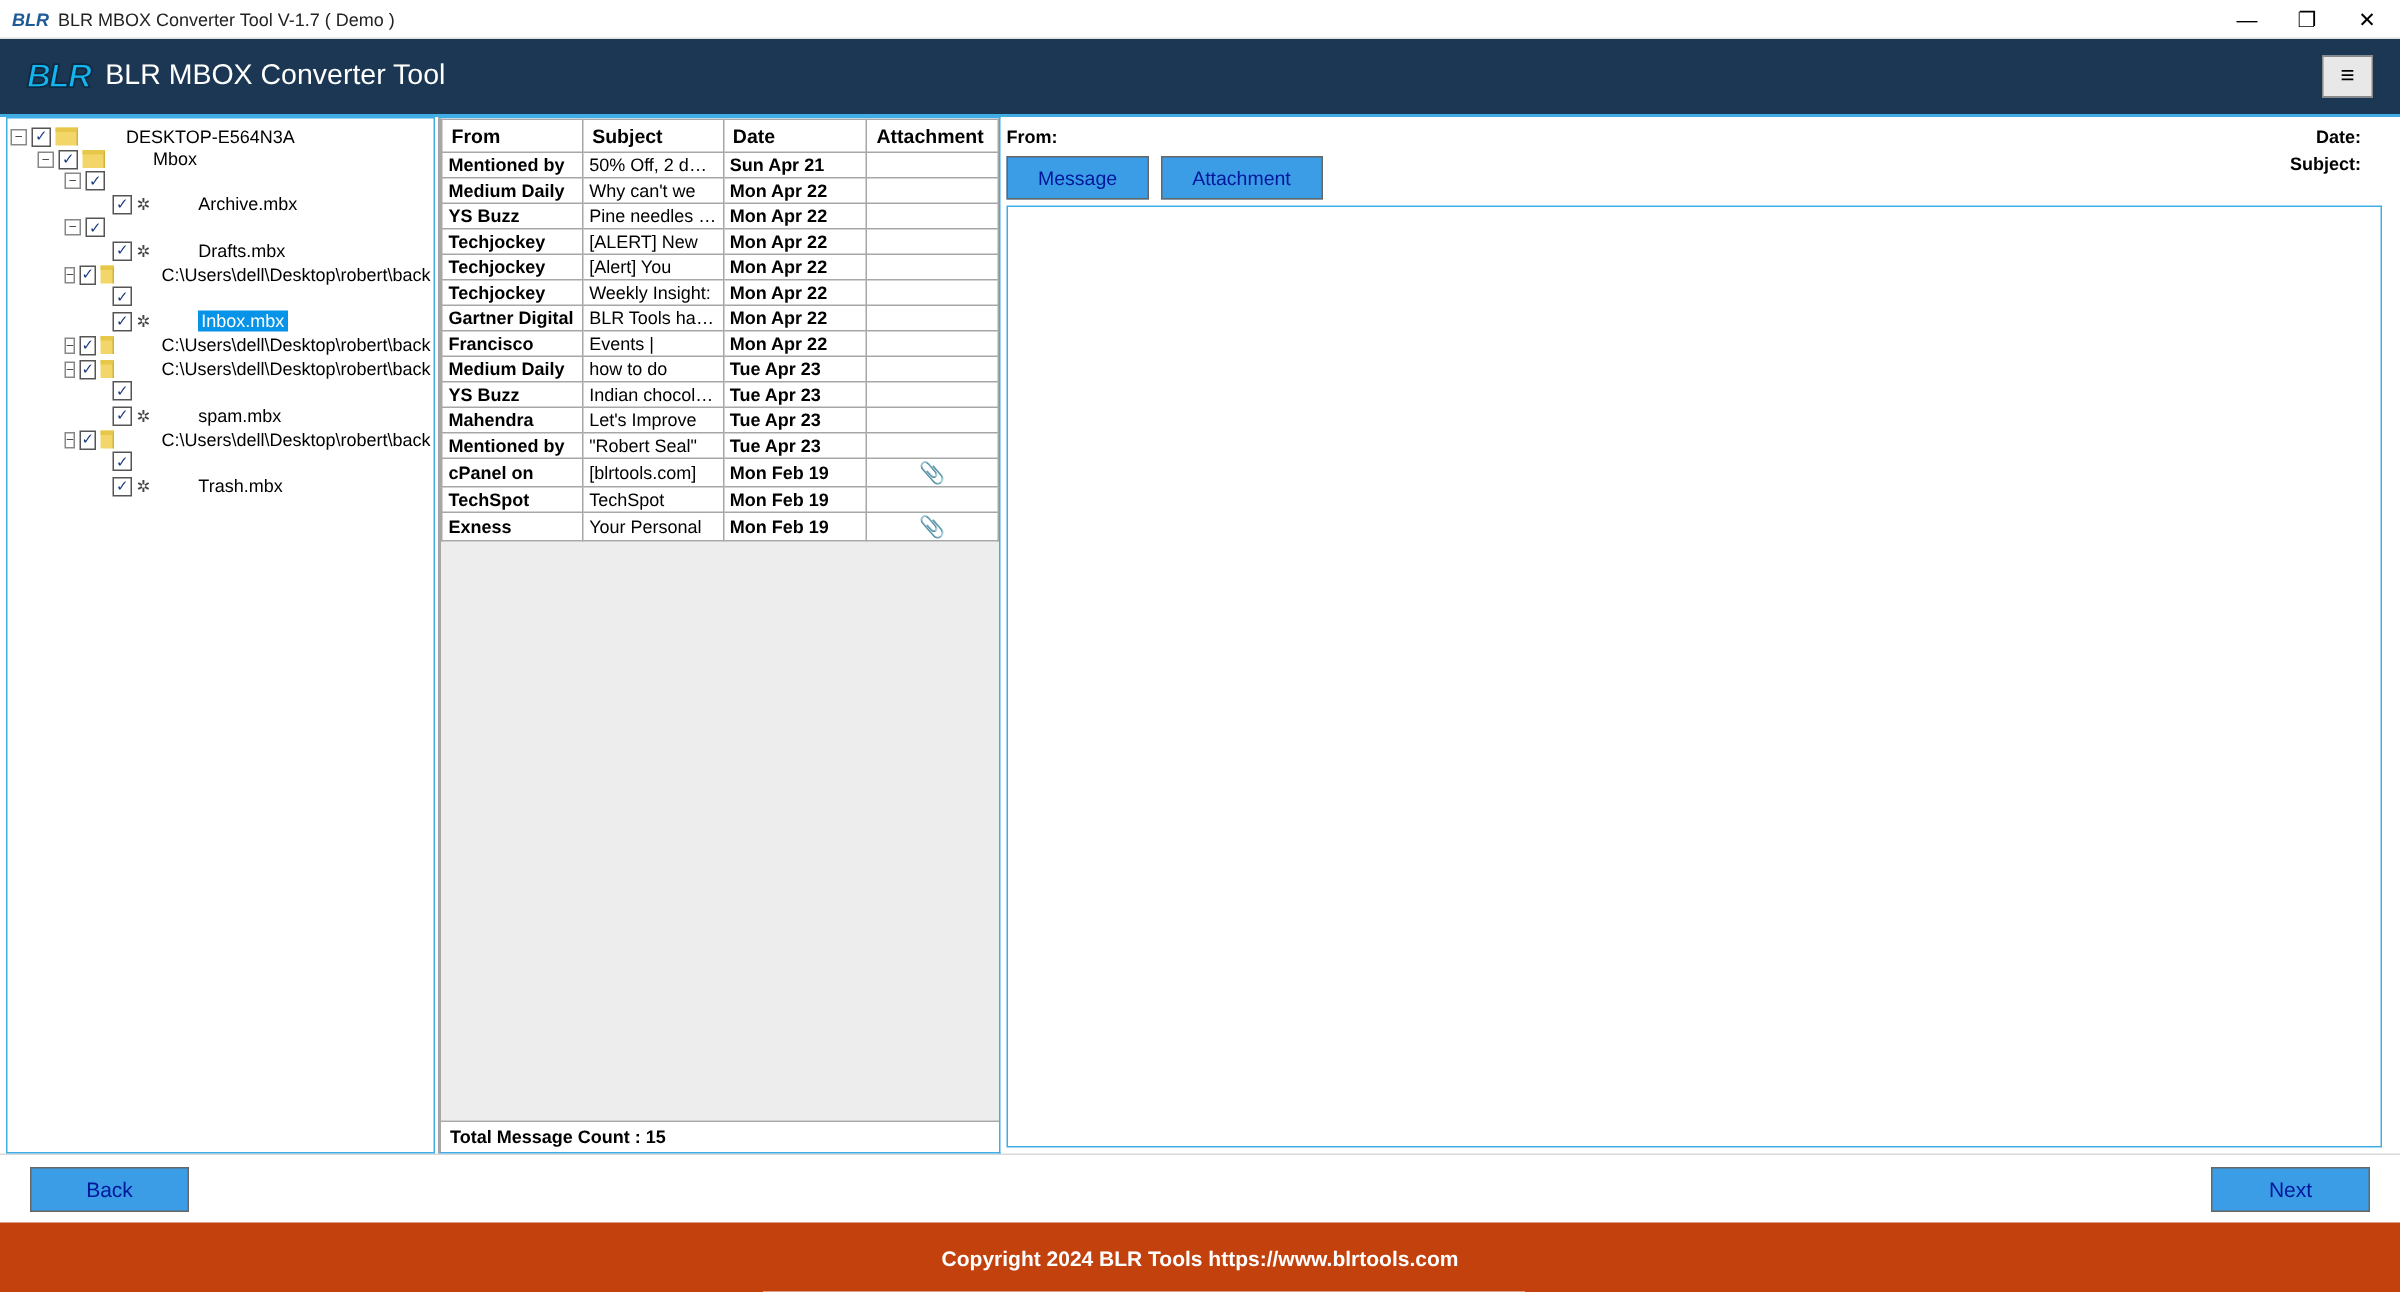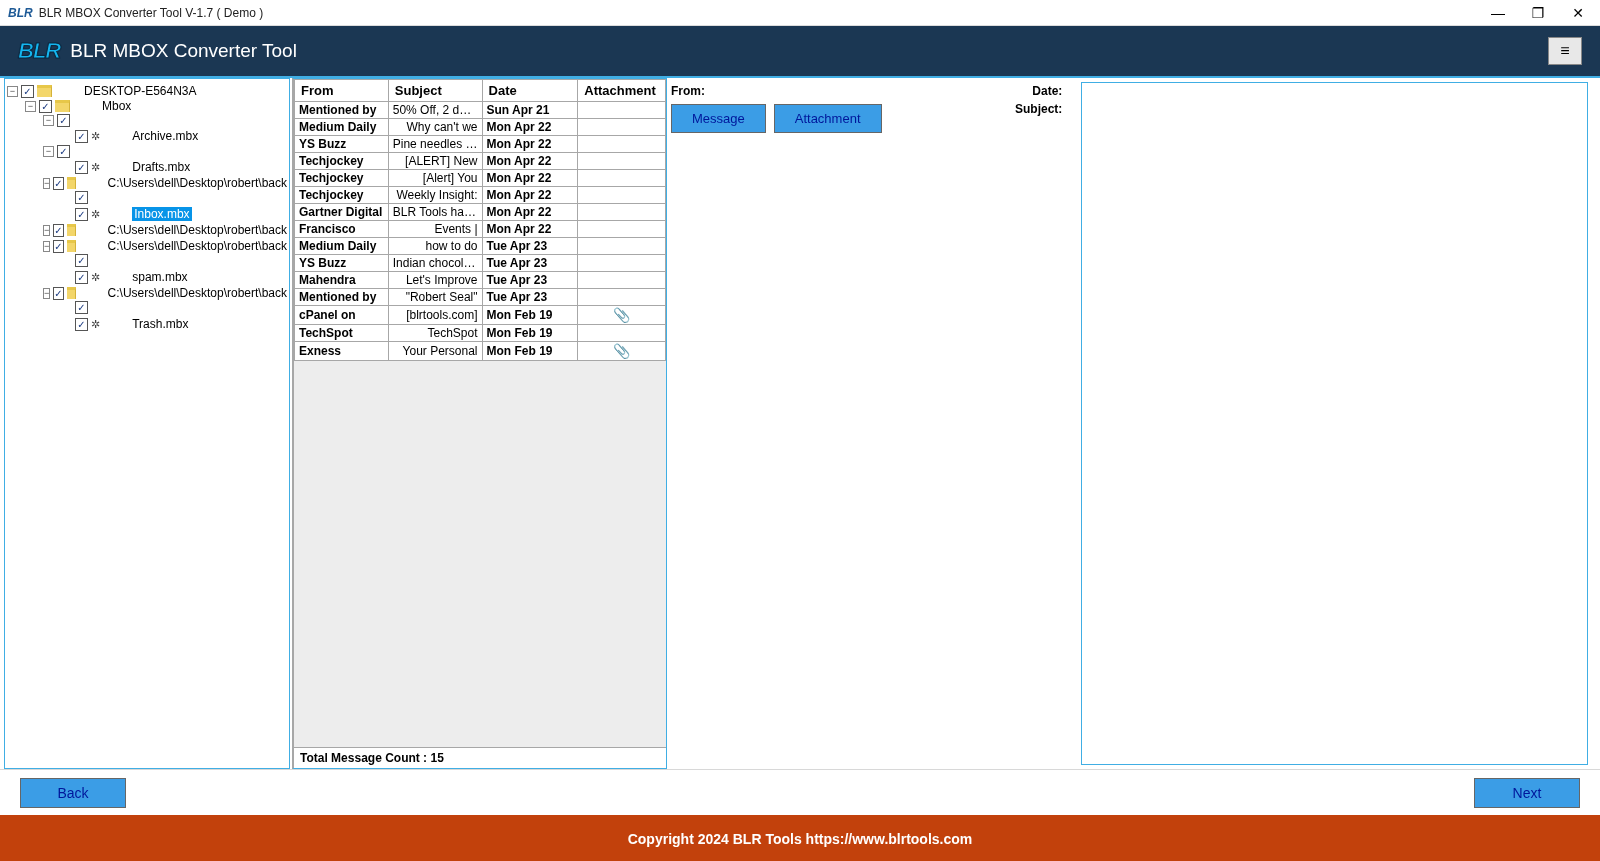--- a/index.html
+++ b/index.html
@@ -79,28 +79,28 @@
 .grid { flex: 1; background: #ededed; overflow: auto; }
 table.msgs { width: 100%; border-collapse: collapse; font-size: 12px; background: #fff; }
 table.msgs th {
   background: #fff; font-weight: 700; text-align: left; padding: 3px 6px;
   border: 1px solid #a7a7a7; font-size: 13px;
 }
 table.msgs td {
   padding: 1px 4px; border: 1px solid #a7a7a7; font-weight: 700; font-size: 12px;
   white-space: nowrap; overflow: hidden; text-overflow: ellipsis; max-width: 0;
 }
-table.msgs td.sub { font-weight: 400; text-align: right; }
+table.msgs td.sub { font-weight: 400; }
 table.msgs td.att { text-align: center; }
 .attach-icon { color: #d4b800; font-size: 14px; }
 .countbar { border-top: 1px solid #a7a7a7; padding: 3px 6px; font-size: 12px; font-weight: 700; }
 
 
 .previewpane {
-  flex: 1; padding: 4px 12px 4px 4px; display: flex; flex-direction: row; gap: 5px; text-align: right;
+  flex: 1; padding: 4px 12px 4px 4px; display: flex; flex-direction: column; gap: 5px; text-align: right;
 }
 .pv-header { display: flex; gap: 4px; height: 50px; }
 .pv-fields-left { width: 220px; }
 .pv-fields-right { flex: 1; }
 .pv-row { display: flex; font-size: 12px; padding: 2px 0; gap: 8px; }
 .pv-row .flabel { font-weight: 700; }
 .pv-row .fvalue { flex: 1; }
 .pv-row.right { justify-content: flex-end; padding-right: 6px; }
 .pv-tabs { display: flex; gap: 8px; margin-top: 4px; }
 .pv-tab {

